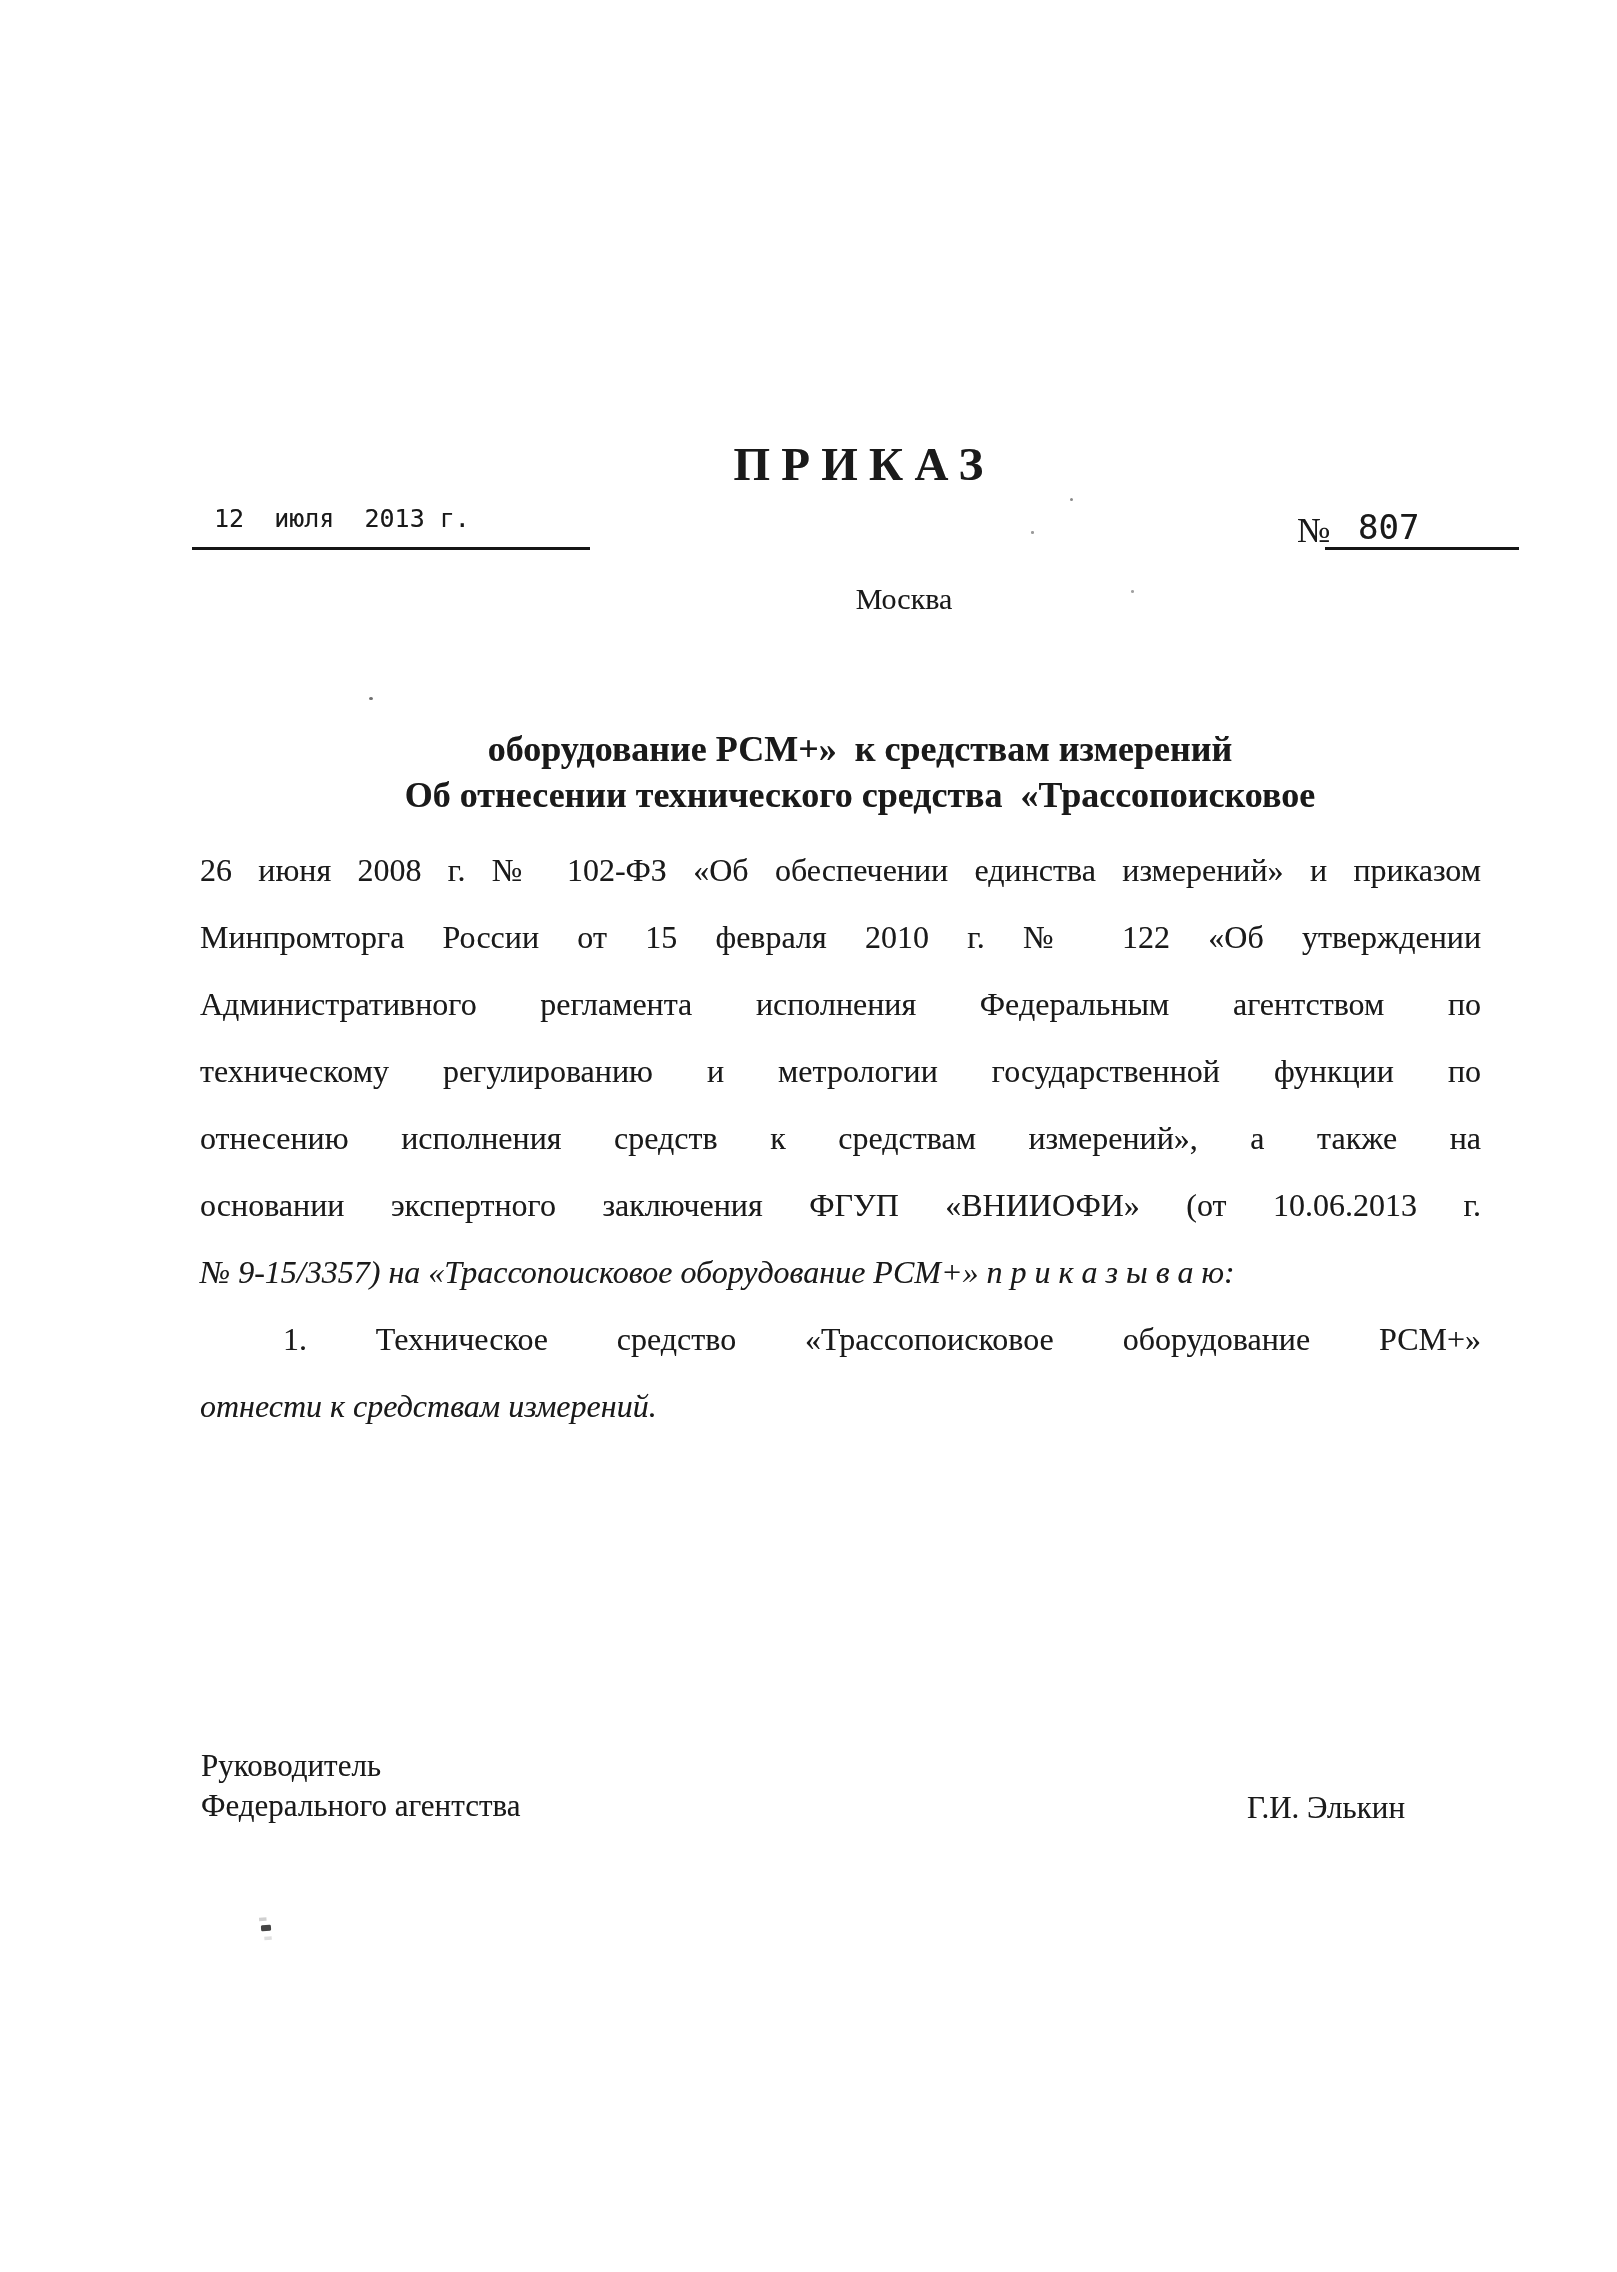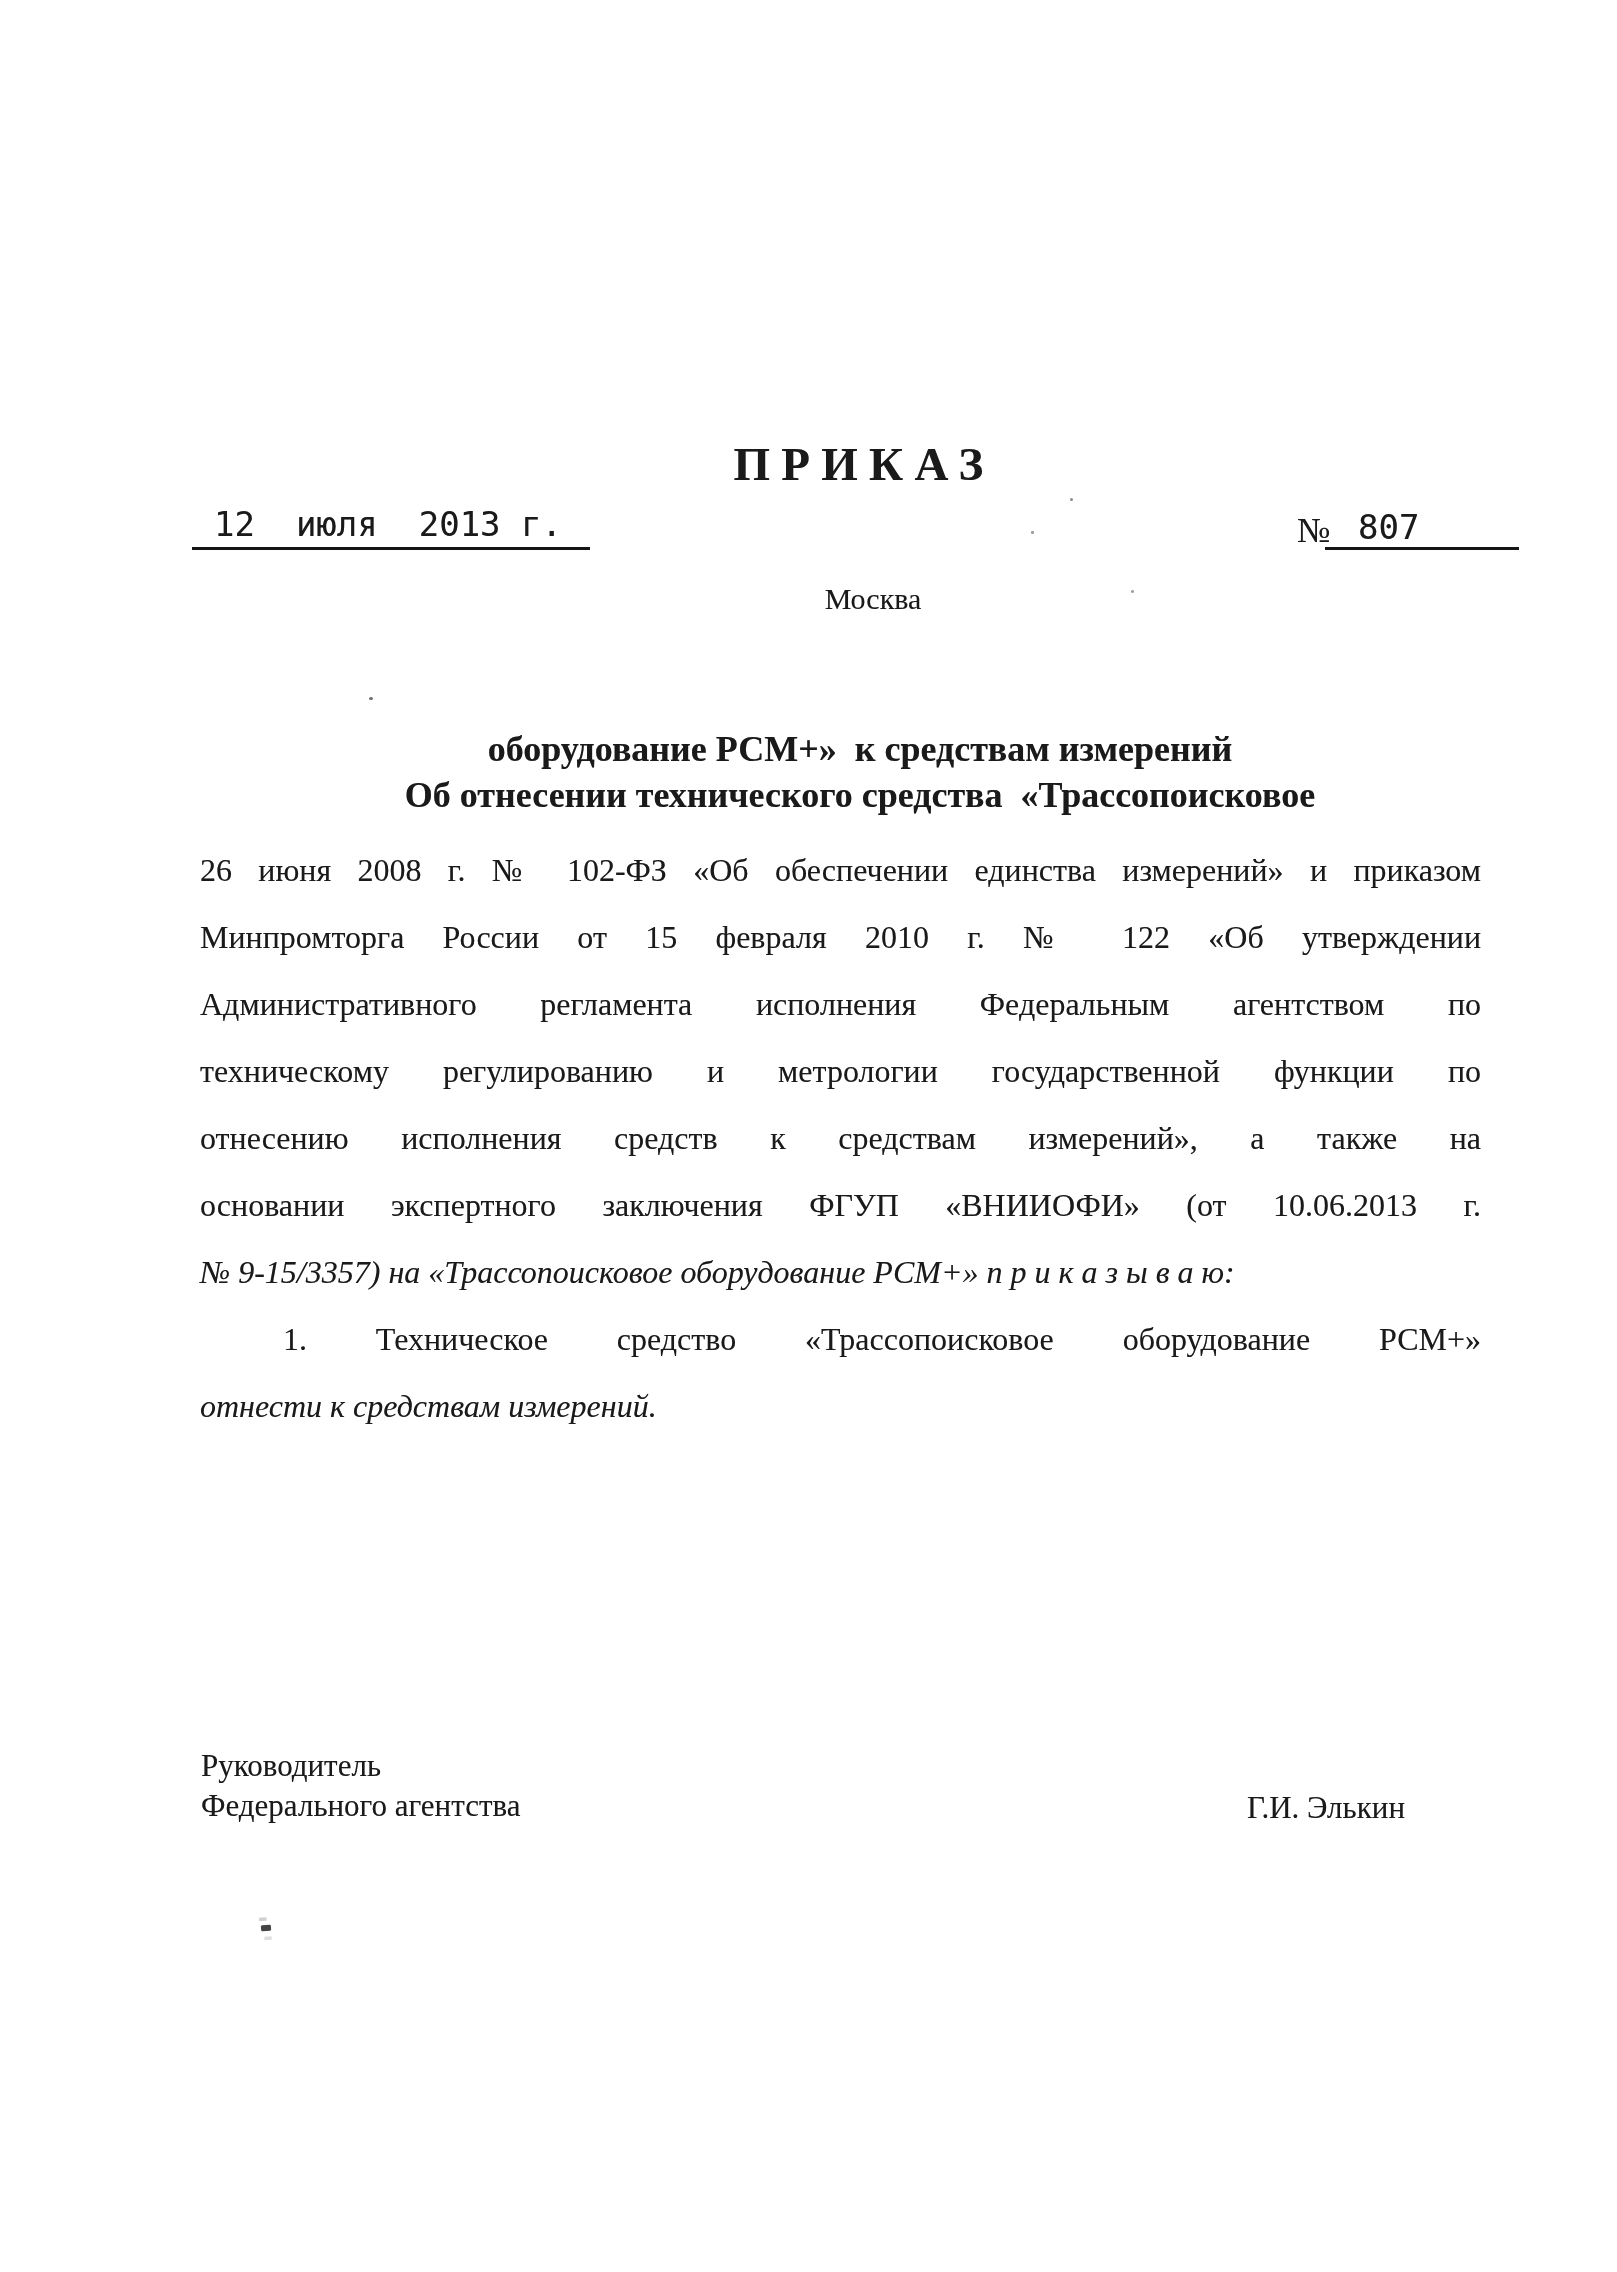--- a/index.html
+++ b/index.html
@@ -24,21 +24,21 @@
     font-size: 47px;
     font-weight: bold;
     letter-spacing: 0.24em;
     white-space: nowrap;
   }
   .date-text {
     position: absolute;
     top: 504px;
     left: 214px;
     font-family: "DejaVu Sans Mono", monospace;
-    font-size: 34px;
+    font-size: 25px;
     white-space: pre;
   }
   .date-underline {
     position: absolute;
     top: 547px;
     left: 192px;
     width: 398px;
     height: 3.2px;
     background: #161616;
   }
@@ -60,21 +60,21 @@
     position: absolute;
     top: 547px;
     left: 1325px;
     width: 194px;
     height: 2.6px;
     background: #161616;
   }
   .city {
     position: absolute;
     top: 582px;
-    left: 873px;
+    left: 904px;
     transform: translateX(-50%);
     font-size: 30px;
     white-space: nowrap;
   }
 
   
   .subject {
     position: absolute;
     top: 726px;
     left: 860px;

